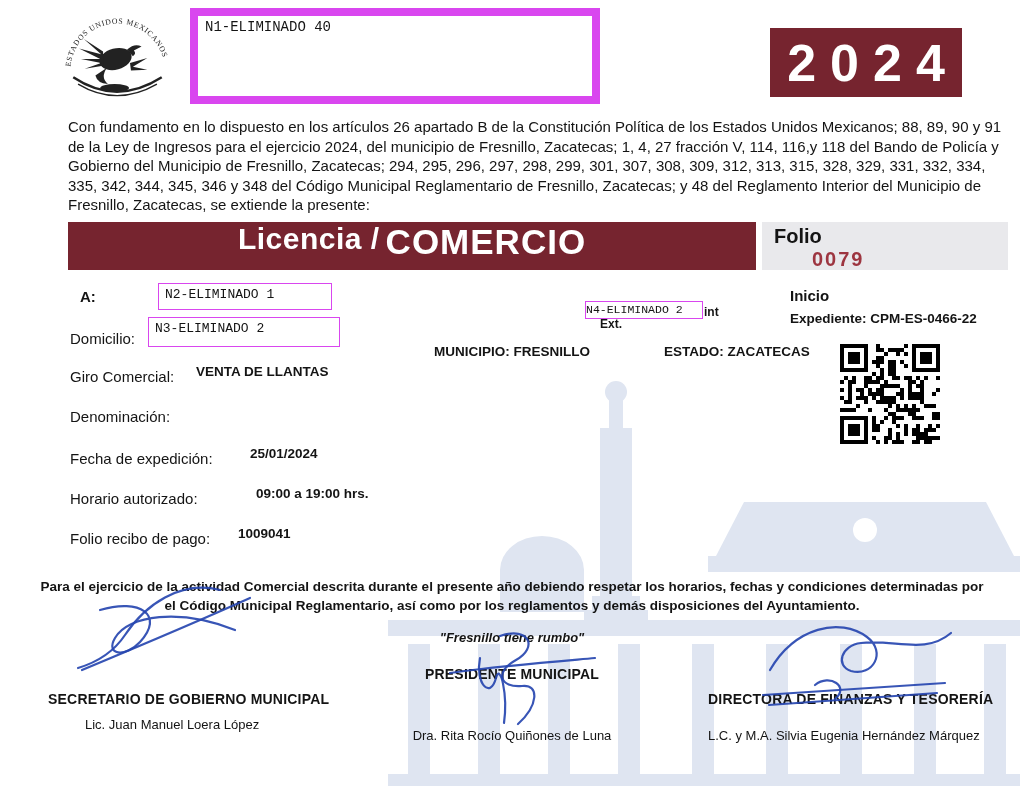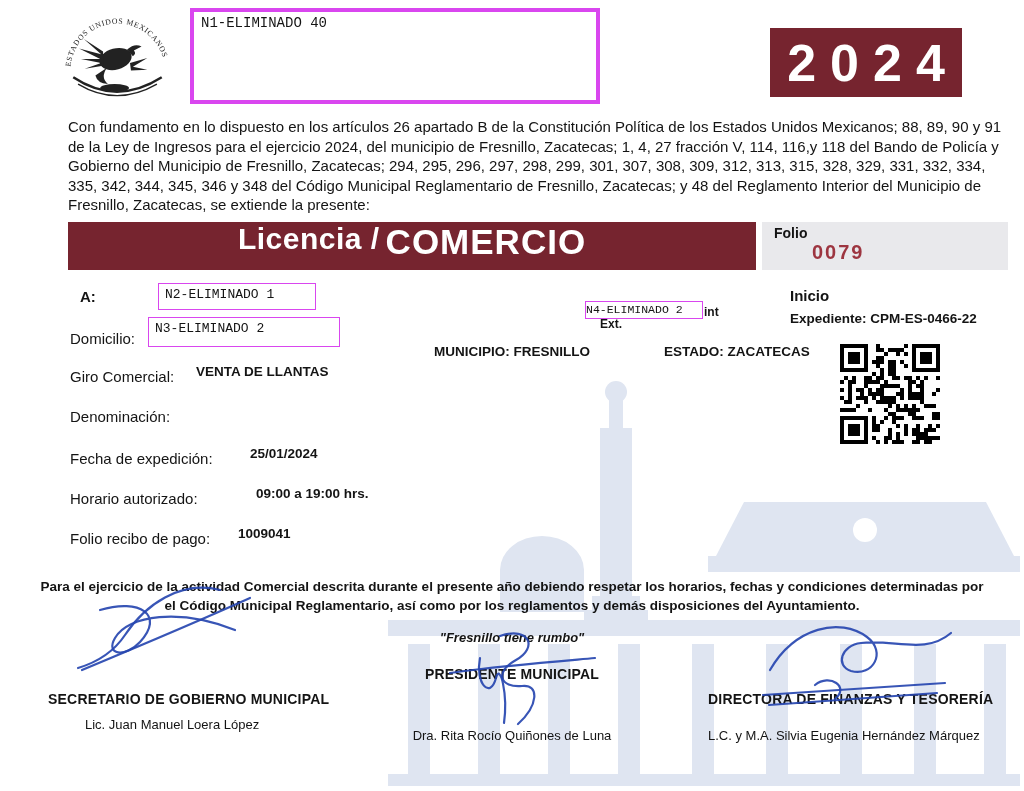--- a/index.html
+++ b/index.html
@@ -5,21 +5,21 @@
   *{box-sizing:border-box;margin:0;padding:0}
   html,body{background:#ffffff}
   .page{
     position:relative;width:1024px;height:791px;margin:0 auto;
     background:#ffffff;overflow:hidden;color:#141414;
     font-family:"Liberation Sans","DejaVu Sans",sans-serif;
   }
   .abs{position:absolute}
   .mono{font-family:"Liberation Mono","DejaVu Sans Mono",monospace}
   .b{font-weight:bold}
-  .redacted-box{border:4px solid #d946ef;background:transparent;font-size:14px;padding:3px 7px}
+  .redacted-box{border:8px solid #d946ef;background:transparent;font-size:14px;padding:3px 7px}
   .redacted-box.thin{border-width:1.5px;font-size:13px;padding:3px 6px}
   .redacted-box.small{border-width:1px;font-size:11.5px;padding:1px 0}
   .year-badge{
     background:var(--maroon,#76242f);color:#fff;display:flex;align-items:center;justify-content:center;
     font-weight:bold;font-size:52px;letter-spacing:14px;text-indent:14px;
   }
   .banner{
     background:var(--maroon,#76242f);color:#fff;display:flex;align-items:flex-start;justify-content:center;gap:6px;
   }
   .banner .prefix{font-size:30px;font-weight:600;letter-spacing:.5px}
@@ -100,26 +100,26 @@
   </div>
 
   <div class="abs z1 legal" style="left:68px;top:117px;width:942px">Con fundamento en lo dispuesto en los artículos 26 apartado B de la Constitución Política de los Estados Unidos Mexicanos; 88, 89, 90 y 91 de la Ley de Ingresos para el ejercicio 2024, del municipio de Fresnillo, Zacatecas; 1, 4, 27 fracción V, 114, 116,y 118 del Bando de Policía y Gobierno del Municipio de Fresnillo, Zacatecas; 294, 295, 296, 297, 298, 299, 301, 307, 308, 309, 312, 313, 315, 328, 329, 331, 332, 334, 335, 342, 344, 345, 346 y 348 del Código Municipal Reglamentario de Fresnillo, Zacatecas; y 48 del Reglamento Interior del Municipio de Fresnillo, Zacatecas, se extiende la presente:</div>
 
   <div class="abs z1 banner" style="left:68px;top:222px;width:688px;height:48px">
     <span class="prefix">Licencia /</span>
     <span class="main">COMERCIO</span>
   </div>
 
   <div class="abs z1 folio-panel" style="left:762px;top:222px;width:246px;height:48px">
-    <div class="b" style="font-size:14px">Folio</div>
+    <div class="b" style="font-size:20px">Folio</div>
     <div class="folio-number" style="margin-left:38px">0079</div>
   </div>
 
   <div class="abs z1 b lbl" style="left:80px;top:288px">A:</div>
-  <div class="abs z1 mono redacted-box thin" style="left:158px;top:283px;width:158px;height:27px">N2-ELIMINADO 1</div>
+  <div class="abs z1 mono redacted-box thin" style="left:158px;top:283px;width:174px;height:27px">N2-ELIMINADO 1</div>
 
   <div class="abs z1 b" style="left:790px;top:287px;font-size:15px">Inicio</div>
   <div class="abs z1 b" style="left:790px;top:311px;font-size:13.5px">Expediente: CPM-ES-0466-22</div>
 
   <div class="abs z1 lbl" style="left:70px;top:330px">Domicilio:</div>
   <div class="abs z1 mono redacted-box thin" style="left:148px;top:317px;width:192px;height:30px">N3-ELIMINADO 2</div>
 
   <div class="abs z1 mono redacted-box small" style="left:585px;top:301px;width:118px;height:18px">N4-ELIMINADO 2</div>
   <div class="abs z1 b" style="left:600px;top:317px;font-size:12px">Ext.</div>
   <div class="abs z1 b" style="left:704px;top:305px;font-size:12px">int</div>

